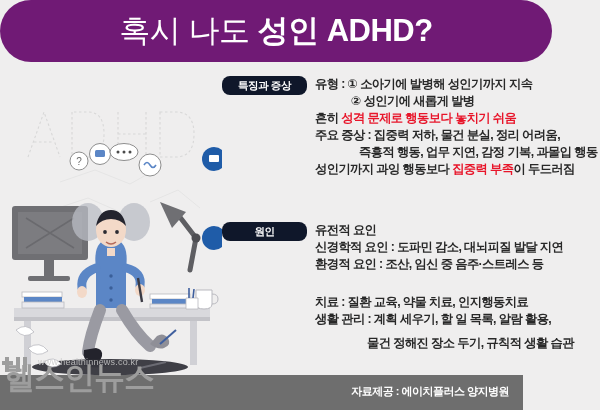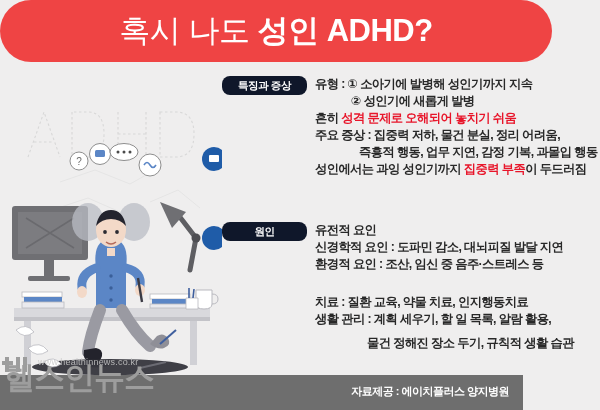--- a/index.html
+++ b/index.html
@@ -7,21 +7,21 @@
     width:600px;height:410px;overflow:hidden;
     background:#efeeee;
     font-family:"Liberation Sans","DejaVu Sans",sans-serif;
     position:relative;
   }
   .page{position:relative;width:600px;height:410px;}
 
   
   .header{
     position:absolute;left:0;top:0;width:552px;height:62px;
-    background:#ef4444;
+    background:#701a75;
     display:flex;align-items:center;justify-content:center;border-radius:31px;
   }
   .header-title{
     color:#ffffff;font-size:31px;letter-spacing:-0.5px;white-space:nowrap;
     font-weight:400;
   }
   .header-title .bold{font-weight:700;}
 
   
   .body-area{
@@ -202,24 +202,24 @@
       </svg>
     </div>
 
     <div class="content">
 
       <div class="section sec-feat">
         <div class="badge">특징과 증상</div>
         <div class="lines">
           <div class="line"><span>유형 : ① 소아기에 발병해 성인기까지 지속</span></div>
           <div class="line indent-1"><span>② 성인기에 새롭게 발병</span></div>
-          <div class="line"><span>흔히 </span><span class="red">성격 문제로 오해되어 놓치기 쉬움</span></div>
+          <div class="line"><span>흔히 </span><span class="red">성격 문제로 행동보다 놓치기 쉬움</span></div>
           <div class="line"><span>주요 증상 : 집중력 저하, 물건 분실, 정리 어려움,</span></div>
           <div class="line indent-2"><span>즉흥적 행동, 업무 지연, 감정 기복, 과몰입 행동</span></div>
-          <div class="line"><span>성인에서는 과잉 성인기까지 </span><span class="red">집중력 부족</span><span>이 두드러짐</span></div>
+          <div class="line"><span>성인기까지 과잉 행동보다 </span><span class="red">집중력 부족</span><span>이 두드러짐</span></div>
         </div>
       </div>
 
       <div class="section sec-cause">
         <div class="badge">원인</div>
         <div class="lines">
           <div class="line"><span>유전적 요인</span></div>
           <div class="line"><span>신경학적 요인 : 도파민 감소, 대뇌피질 발달 지연</span></div>
           <div class="line"><span>환경적 요인 : 조산, 임신 중 음주·스트레스 등</span></div>
         </div>

